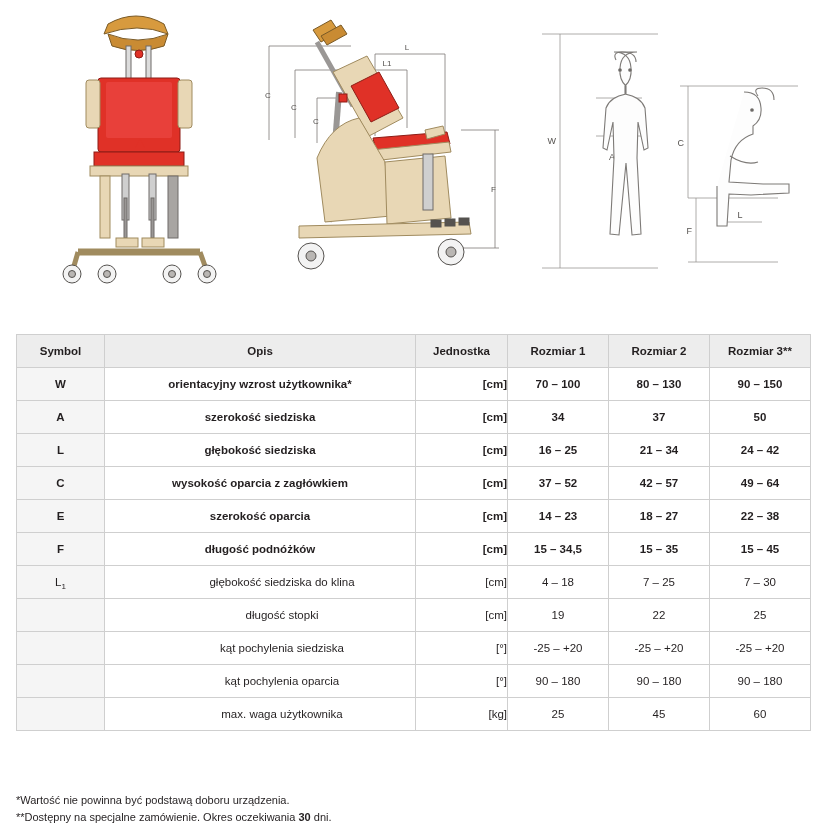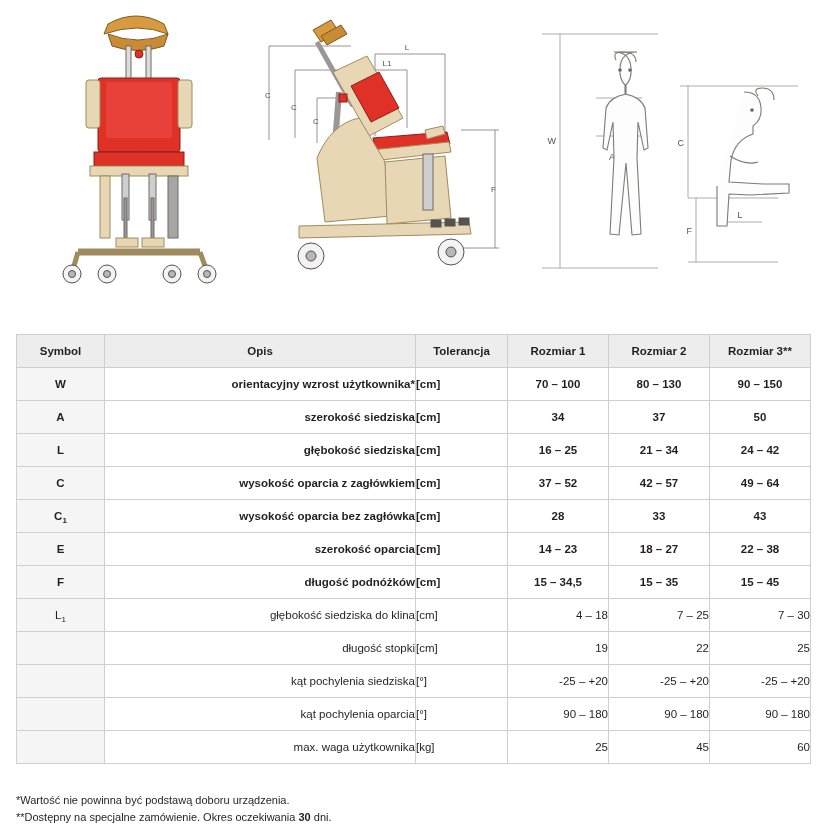--- a/index.html
+++ b/index.html
@@ -71,35 +71,35 @@
     background: #f5f5f5;
   }
   td.sym.light {
     font-weight: normal;
     font-size: 11.5px;
   }
   td.desc {
     padding-left: 12px;
     font-weight: bold;
     font-size: 12px;
-    text-align: right;
+    text-align: center;
   }
   td.desc.light { font-weight: normal; padding-left: 44px; }
   td.unit {
-    text-align: left;
+    text-align: right;
     font-weight: bold;
     font-size: 11.5px;
   }
   td.unit.light { font-weight: normal; }
   td.val {
     text-align: center;
     font-weight: bold;
     font-size: 12px;
   }
-  td.val.light { font-weight: normal; font-size: 11.5px; text-align: right; }
+  td.val.light { font-weight: normal; font-size: 11.5px; }
 
   .notes {
     position: absolute;
     left: 16px;
     top: 792px;
     width: 795px;
     font-size: 11px;
     line-height: 1.5;
     color: #231f20;
   }
@@ -274,21 +274,21 @@
           <col class="col-desc">
           <col class="col-unit">
         <col class="col-size">
           <col class="col-size">
           <col class="col-size">
       </colgroup>
       <thead>
         <tr>
           <th>Symbol</th>
           <th>Opis</th>
-          <th>Tolerancja</th>
+          <th>Jednostka</th>
           <th>Rozmiar 1</th>
           <th>Rozmiar 2</th>
           <th>Rozmiar 3**</th>
         </tr>
       </thead>
       <tbody id="spec-body">
           <tr>
             <td class="sym">W</td>
             <td class="desc">orientacyjny wzrost użytkownika*</td>
             <td class="unit">[cm]</td>
@@ -314,28 +314,20 @@
           </tr>
           <tr>
             <td class="sym">C</td>
             <td class="desc">wysokość oparcia z zagłówkiem</td>
             <td class="unit">[cm]</td>
             <td class="val">37 – 52</td>
             <td class="val">42 – 57</td>
             <td class="val">49 – 64</td>
           </tr>
           <tr>
-            <td class="sym">C<sub>1</sub></td>
-            <td class="desc">wysokość oparcia bez zagłówka</td>
-            <td class="unit">[cm]</td>
-            <td class="val">28</td>
-            <td class="val">33</td>
-            <td class="val">43</td>
-          </tr>
-          <tr>
             <td class="sym">E</td>
             <td class="desc">szerokość oparcia</td>
             <td class="unit">[cm]</td>
             <td class="val">14 – 23</td>
             <td class="val">18 – 27</td>
             <td class="val">22 – 38</td>
           </tr>
           <tr>
             <td class="sym">F</td>
             <td class="desc">długość podnóżków</td>

